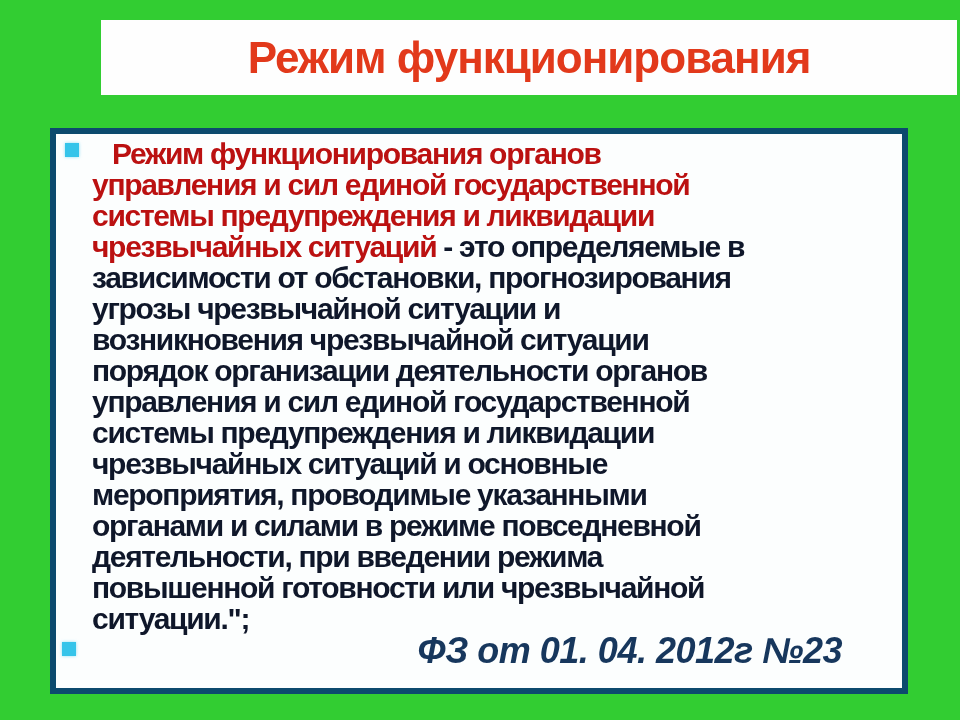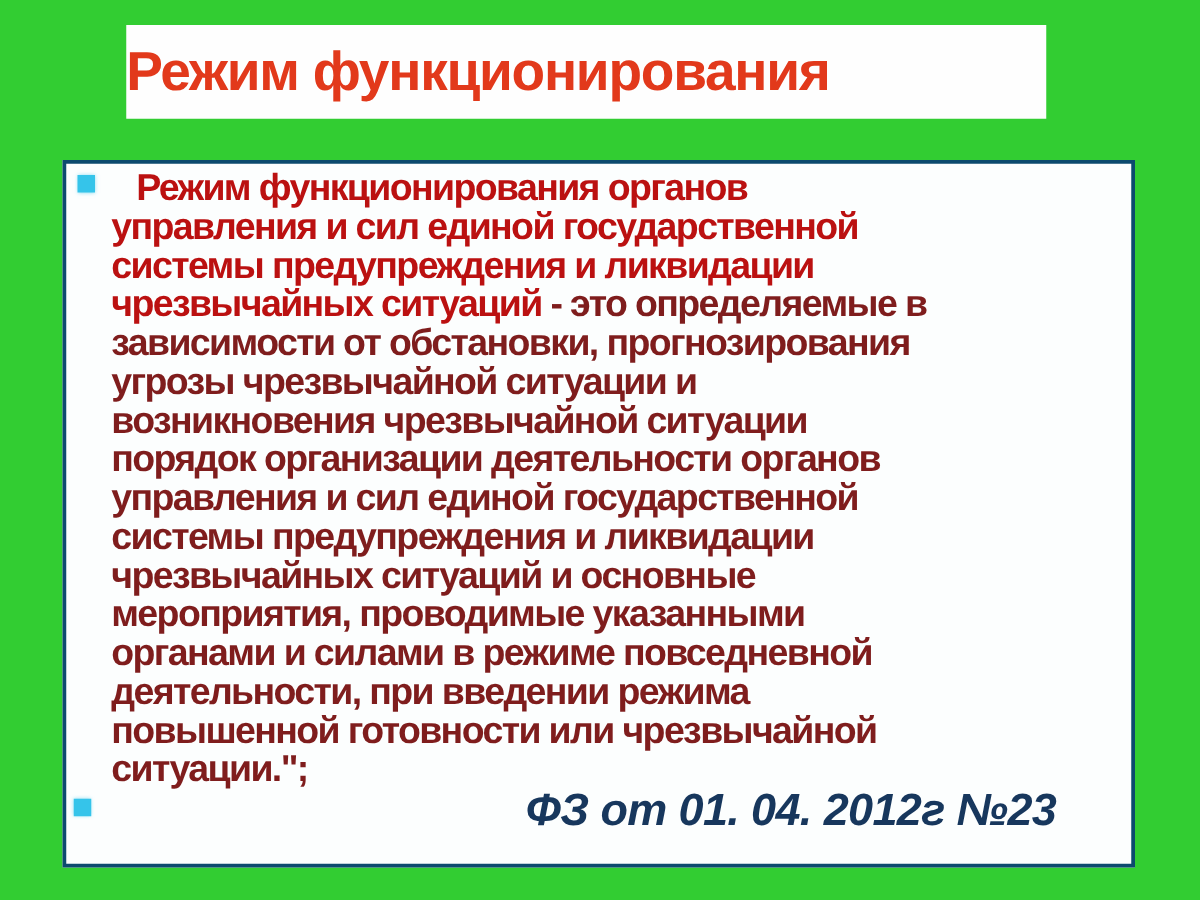--- a/index.html
+++ b/index.html
@@ -11,42 +11,43 @@
     width: 960px;
     height: 720px;
     background: #32CD32;
     overflow: hidden;
     font-family: "Liberation Sans", sans-serif;
   }
   .title-box {
     position: absolute;
     left: 101px;
     top: 20px;
-    width: 736px;
+    width: 856px;
     height: 75px;
     background: #FEFEFE;
     display: flex;
     align-items: center;
+    justify-content: center;
   }
   .title-text {
     color: #E2391B;
     font-size: 44px;
     font-weight: bold;
     letter-spacing: -1px;
     white-space: nowrap;
   }
   .content-box {
     position: absolute;
     left: 50px;
     top: 128px;
     width: 858px;
     height: 566px;
     box-sizing: border-box;
     background: #FCFEFE;
-    border: 3px solid #0c4a6e;
+    border: 6px solid #0c4a6e;
   }
   .bullet {
     position: absolute;
     width: 14px;
     height: 14px;
     background: #35C4EA;
     box-shadow: 0 0 3px rgba(53,196,234,0.55);
   }
   .bullet-1 { left: 9px;  top: 9px; }
   .bullet-2 { left: 6px;  top: 508px; }
@@ -57,21 +58,21 @@
     width: 806px;
     margin: 0;
     font-size: 30px;
     font-weight: bold;
     line-height: 31px;
     letter-spacing: -1.3px;
     white-space: pre-line;
     text-indent: 20px;
   }
   .term { color: #BB1111; }
-  .rest { color: #7f1d1d; }
+  .rest { color: #0f172a; }
   .citation {
     position: absolute;
     right: 60px;
     top: 496px;
     margin: 0;
     font-size: 36px;
     font-weight: bold;
     font-style: italic;
     color: #17375D;
     letter-spacing: -0.5px;

